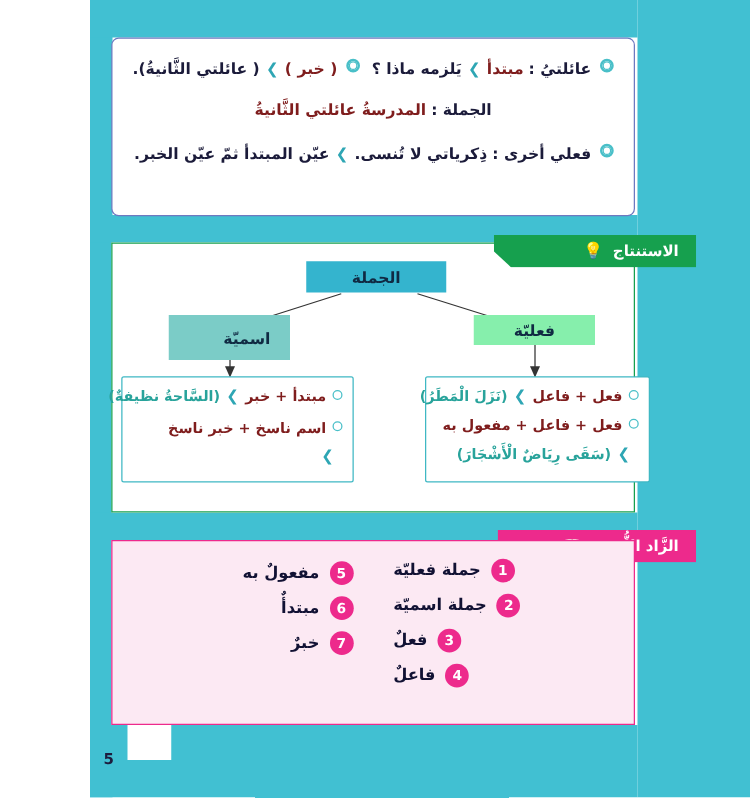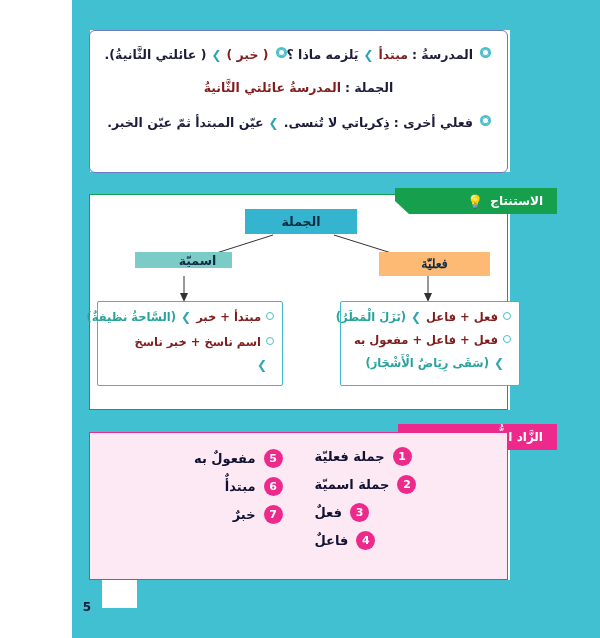--- a/index.html
+++ b/index.html
@@ -177,31 +177,30 @@
     left: 245px;
     top: 209px;
     width: 112px;
     height: 25px;
     background: #34B4CE;
   }
   .node-nominal {
     left: 135px;
     top: 252px;
     width: 97px;
-    height: 16px;
+    height: 36px;
     background: #7BCCC7;
     padding-left: 28px;
   }
   .node-verbal {
     left: 379px;
     top: 252px;
-    width: 111px;
+    width: 97px;
     height: 24px;
-    background: #fdba74;
-    font-family: Liberation Serif, serif;
+    background: #86efac;
   }
 
   .detail-box {
     position: absolute;
     box-sizing: border-box;
     border: 1.5px solid #3FB8C4;
     background: #ffffff;
     direction: rtl;
     padding: 6px 8px;
     border-radius: 2px;
@@ -326,21 +325,21 @@
   <div class="teal-band-right"></div>
   <div class="teal-strip-top"></div>
   <div class="teal-strip-mid1"></div>
   <div class="teal-strip-mid2"></div>
   <div class="teal-strip-bottom"></div>
 
   <div class="card-top">
 
     <div class="line">
       <span class="bullet"></span>
-      <span class="t-dark">المدرسةُ :</span>&nbsp;
+      <span class="t-dark">عائلتيُ :</span>&nbsp;
       <span class="t-pink">مبتدأ</span>
       <span class="arrow-teal">❯</span>
       <span class="t-dark">يَلزمه ماذا ؟</span>
       <span class="sp"></span>
       <span class="bullet"></span>
       <span class="t-pink">( خبر )</span>
       <span class="arrow-teal">❯</span>
       <span class="t-dark">( عائلتي الثَّانيةُ).</span>
     </div>
 

